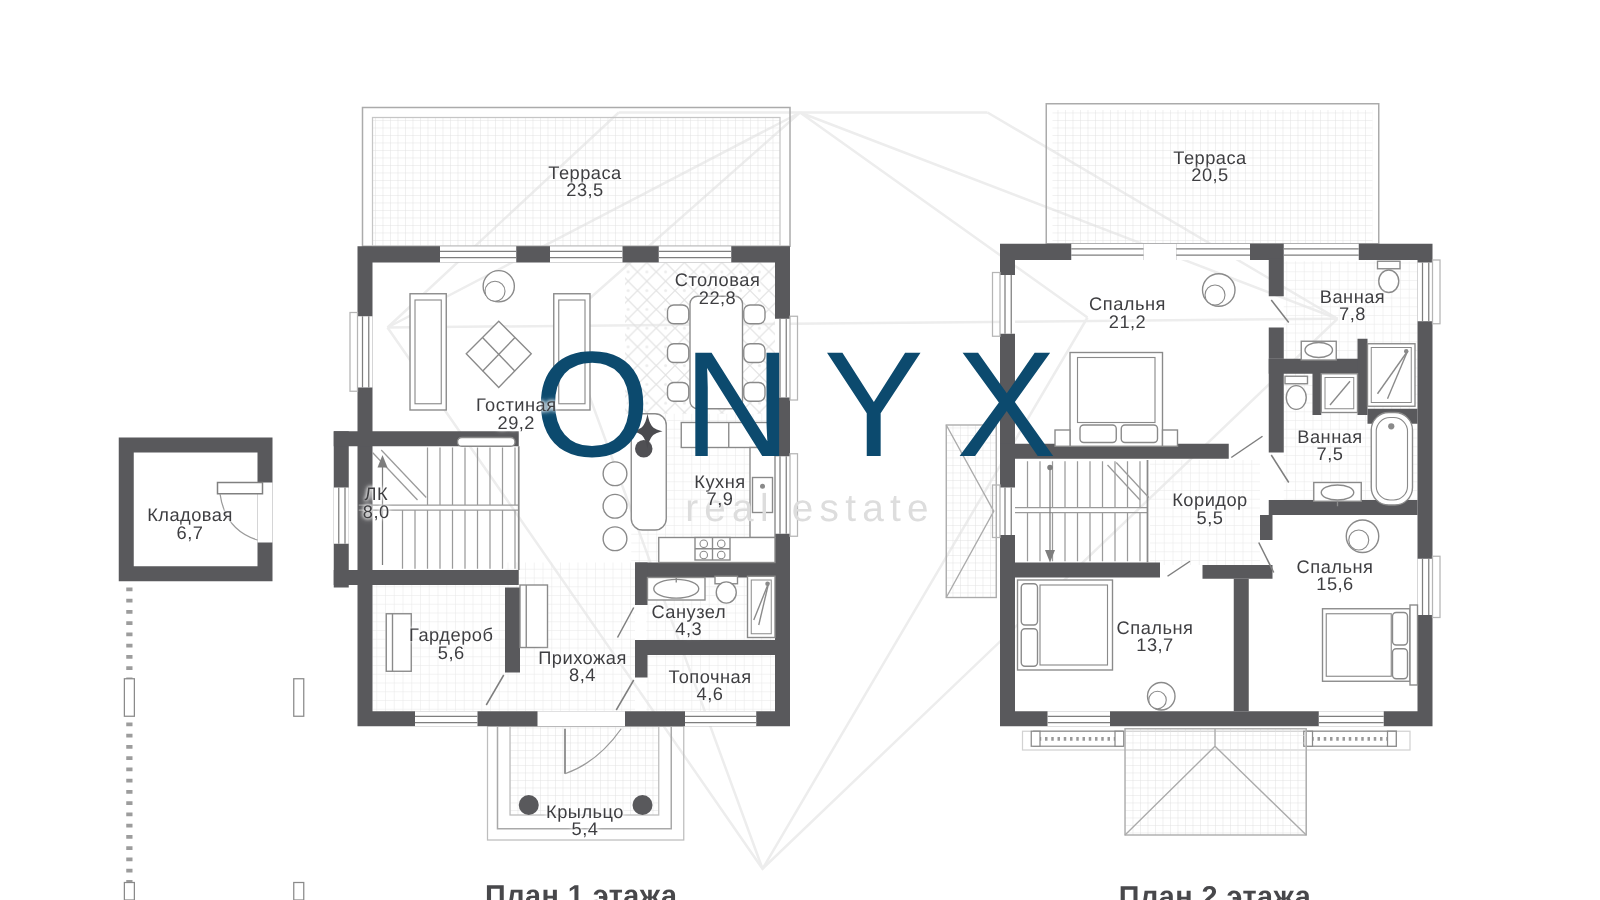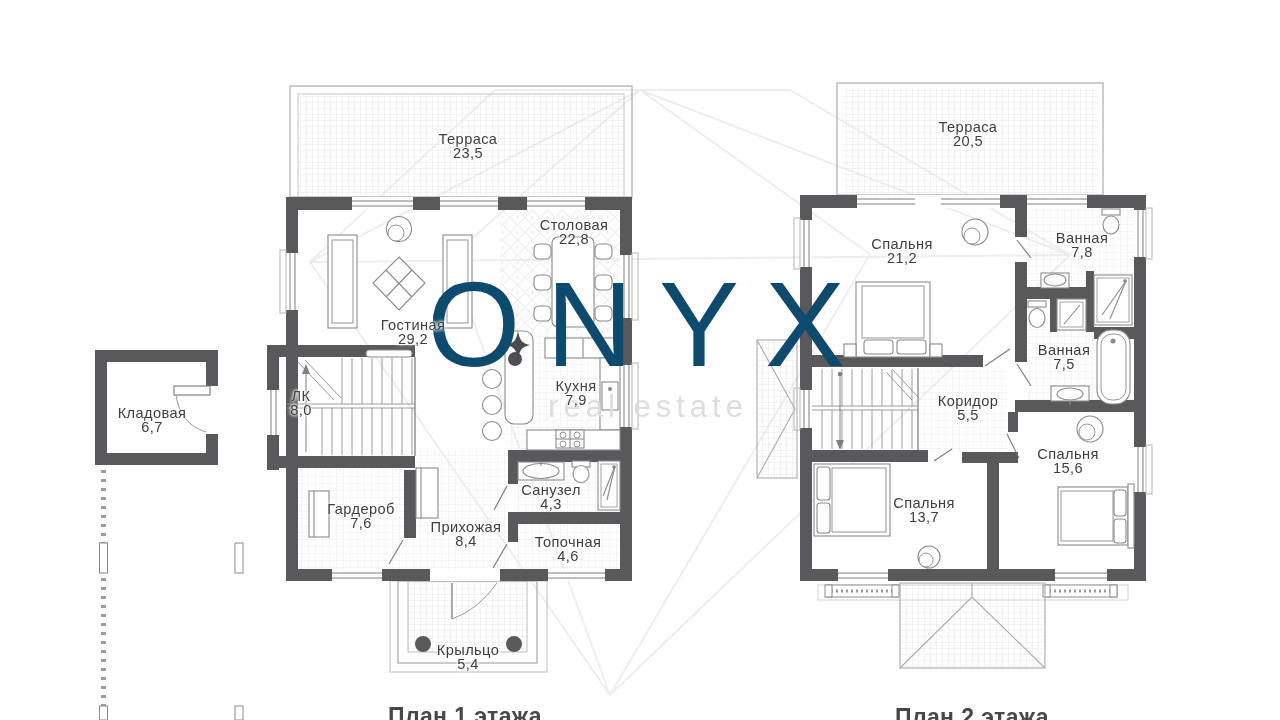--- a/index.html
+++ b/index.html
@@ -445,21 +445,21 @@
       <div class="room-label" style="left: 466px; top: 485px; margin-top: 36px;">
         <div class="rn">Прихожая</div>
         <div class="ra">8,4</div>
       </div>
       <div class="room-label" style="left: 551px; top: 484px;">
         <div class="rn">Санузел</div>
         <div class="ra">4,3</div>
       </div>
       <div class="room-label" style="left: 361px; top: 503px;">
         <div class="rn">Гардероб</div>
-        <div class="ra">7,6</div>
+        <div class="ra">5,6</div>
       </div>
       <div class="room-label" style="left: 568px; top: 536px;">
         <div class="rn">Топочная</div>
         <div class="ra">4,6</div>
       </div>
       <div class="room-label" style="left: 468px; top: 644px;">
         <div class="rn">Крыльцо</div>
         <div class="ra">5,4</div>
       </div>
       <div class="room-label" style="left: 968px; top: 121px;">

